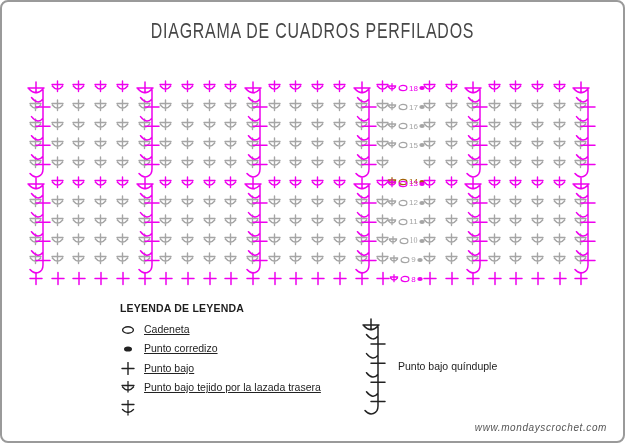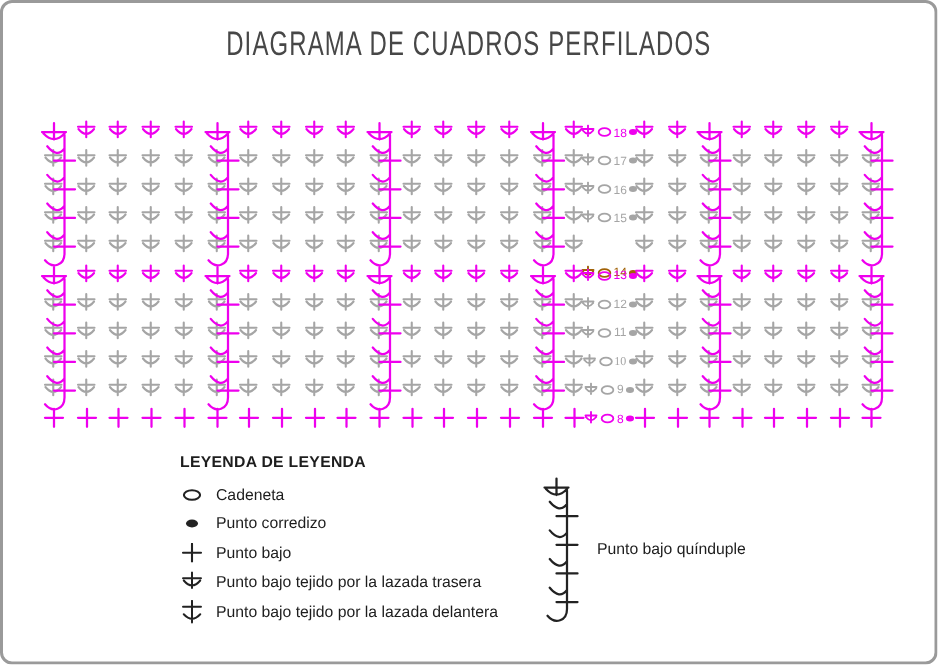--- a/index.html
+++ b/index.html
@@ -17,21 +17,21 @@
   .st{position:absolute;width:16px;height:16px;}
   .st svg,.rlab svg,.sym svg{display:block;}
   .rlab{
     position:absolute;width:46px;height:13px;display:flex;align-items:center;
     justify-content:center;gap:1px;
   }
   .rlab .num{font-size:8px;line-height:9px;letter-spacing:0px;}
   .longst{position:absolute;width:24px;height:100px;}
   #legend{position:absolute;left:118px;top:300px;width:270px;}
   #legend .legend-title{font-size:10.5px;font-weight:700;color:#1d1d1d;margin-bottom:9px;letter-spacing:0.2px;}
-  .legend-item{display:flex;align-items:center;gap:8px;height:14px;margin-bottom:5.4px;color:#222;}
+  .legend-item{display:flex;gap:8px;height:14px;margin-bottom:5.4px;color:#222;text-decoration:underline;}
   .legend-item .sym{width:16px;display:flex;justify-content:center;align-items:center;}
   .legend-item .legend-label{font-size:10.5px;color:#1d1d1d;white-space:nowrap;}
   #inicio{position:absolute;left:388px;top:295px;width:70px;height:32px;}
   #inicio .inicio-label{position:absolute;left:18px;top:0;font-size:10px;color:#1d1d1d;}
   #inicio svg{position:absolute;left:0;top:4px;}
   #quintuple{position:absolute;left:360px;top:316px;}
   #quintuple .q-sym{position:absolute;left:0;top:0;color:#222;}
   #quintuple .q-label{position:absolute;left:36px;top:42px;font-size:10.5px;color:#1d1d1d;white-space:nowrap;}
   #watermark{
     position:absolute;right:16px;bottom:8px;font-size:10px;font-style:italic;
@@ -1569,26 +1569,26 @@
       </span>
       <span class="legend-label">Punto bajo tejido por la lazada trasera</span>
     </div>
 
     <div class="legend-item">
       <span class="sym">
         <svg width="14" height="16" viewBox="0 0 14 16" fill="none" stroke="#222" stroke-width="1.3" stroke-linecap="round">
           <path d="M1 4.5H13M7 0.5V15M1.5 9.5Q7 15.5 12.5 9.5"></path>
         </svg>
       </span>
-      <span class="legend-label">Punto bajo tejido por la lazada delantera</span>
     </div>
   </div>
 
 
   <div id="quintuple">
     <span class="q-sym" id="quintuple-sym"><svg width="24" height="100" viewBox="0 0 24 100" fill="none" stroke="currentColor" stroke-width="1.5" stroke-linecap="round">
           <path d="M1 7H17M9 1V12M2 8Q9 15.5 16 8M16 9V88M16 88C16 96 8 98.5 3 92.5M9 26.1H23M9 45.2H23M9 64.3H23M9 83.4H23M4.5 16.5Q11 24.5 16 18.0M4.5 35.6Q11 43.6 16 37.1M4.5 54.7Q11 62.7 16 56.2M4.5 73.8Q11 81.8 16 75.3"></path>
         </svg></span>
     <span class="q-label">Punto bajo quínduple</span>
   </div>
 
+  <div id="watermark">www.mondayscrochet.com</div>
 
 </div>
 
 </body></html>

